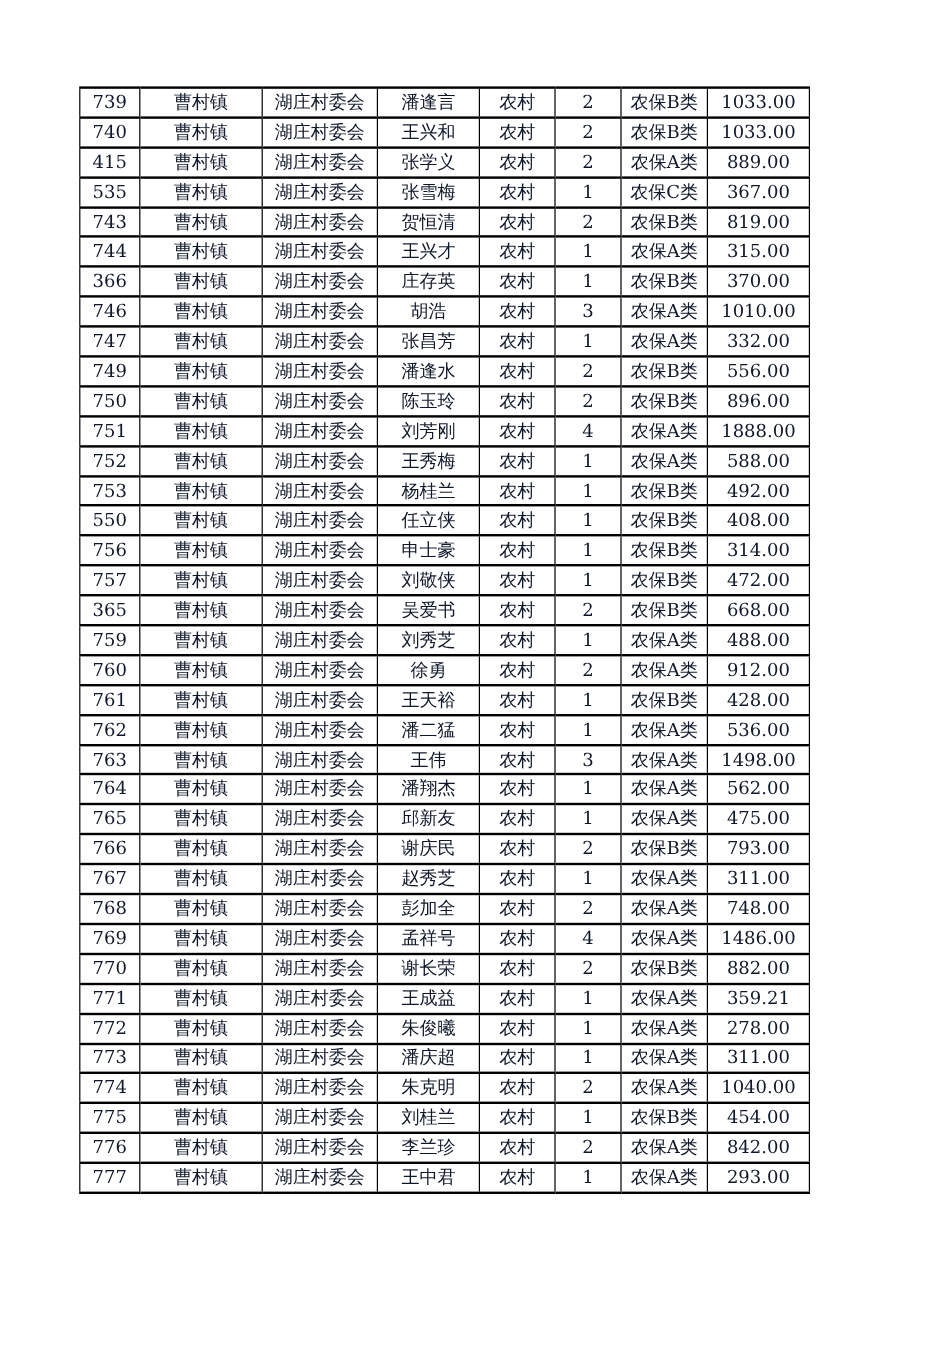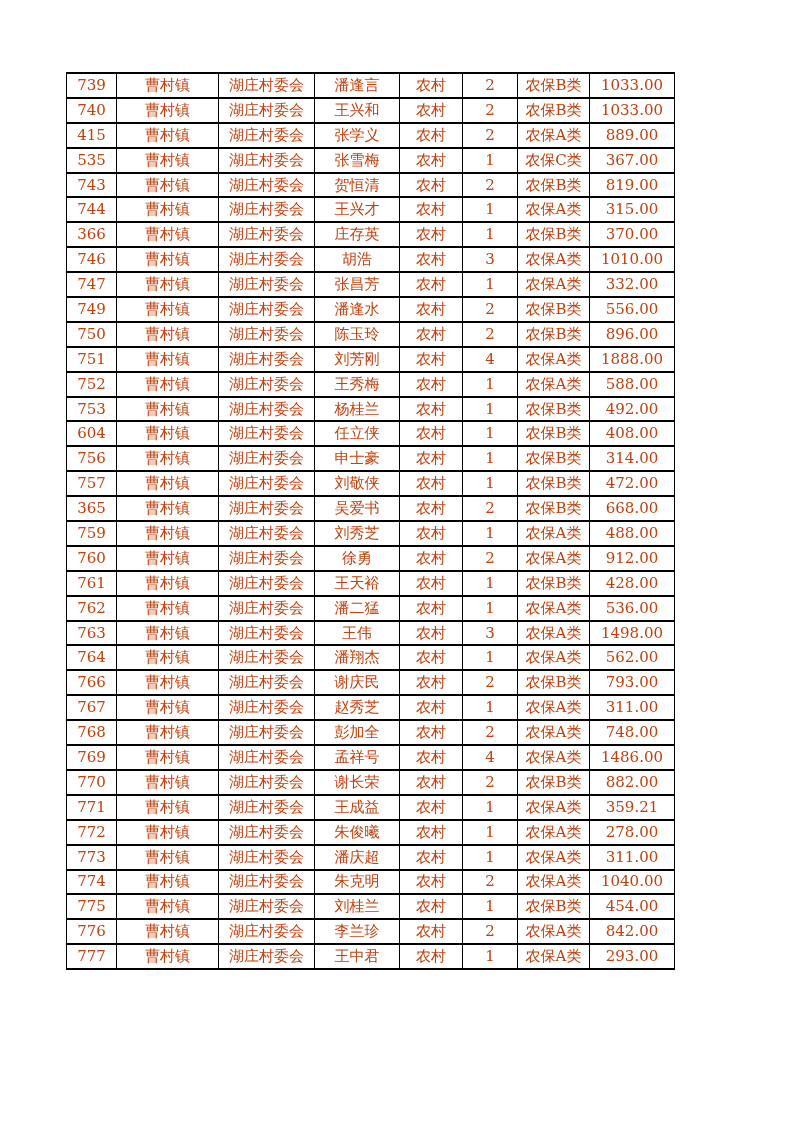--- a/index.html
+++ b/index.html
@@ -7,21 +7,21 @@
     padding: 0;
     background: #ffffff;
   }
   .page {
     position: relative;
     width: 793px;
     height: 1122px;
     background: #ffffff;
     overflow: hidden;
     font-family: "DejaVu Serif", "Liberation Serif", serif;
-    color: #c2410c;
+    color: #0f172a;
   }
   table.grid {
     position: absolute;
     left: 66px;
     top: 72px;
     width: 608px;
     border-collapse: collapse;
     table-layout: fixed;
   }
   table.grid tr {
@@ -199,21 +199,21 @@
           <td>753</td>
           <td>曹村镇</td>
           <td>湖庄村委会</td>
           <td>杨桂兰</td>
           <td>农村</td>
           <td>1</td>
           <td>农保B类</td>
           <td>492.00</td>
         </tr>
         <tr>
-          <td>604</td>
+          <td>550</td>
           <td>曹村镇</td>
           <td>湖庄村委会</td>
           <td>任立侠</td>
           <td>农村</td>
           <td>1</td>
           <td>农保B类</td>
           <td>408.00</td>
         </tr>
         <tr>
           <td>756</td>
@@ -297,20 +297,30 @@
         </tr>
         <tr>
           <td>764</td>
           <td>曹村镇</td>
           <td>湖庄村委会</td>
           <td>潘翔杰</td>
           <td>农村</td>
           <td>1</td>
           <td>农保A类</td>
           <td>562.00</td>
+        </tr>
+        <tr>
+          <td>765</td>
+          <td>曹村镇</td>
+          <td>湖庄村委会</td>
+          <td>邱新友</td>
+          <td>农村</td>
+          <td>1</td>
+          <td>农保A类</td>
+          <td>475.00</td>
         </tr>
         <tr>
           <td>766</td>
           <td>曹村镇</td>
           <td>湖庄村委会</td>
           <td>谢庆民</td>
           <td>农村</td>
           <td>2</td>
           <td>农保B类</td>
           <td>793.00</td>

